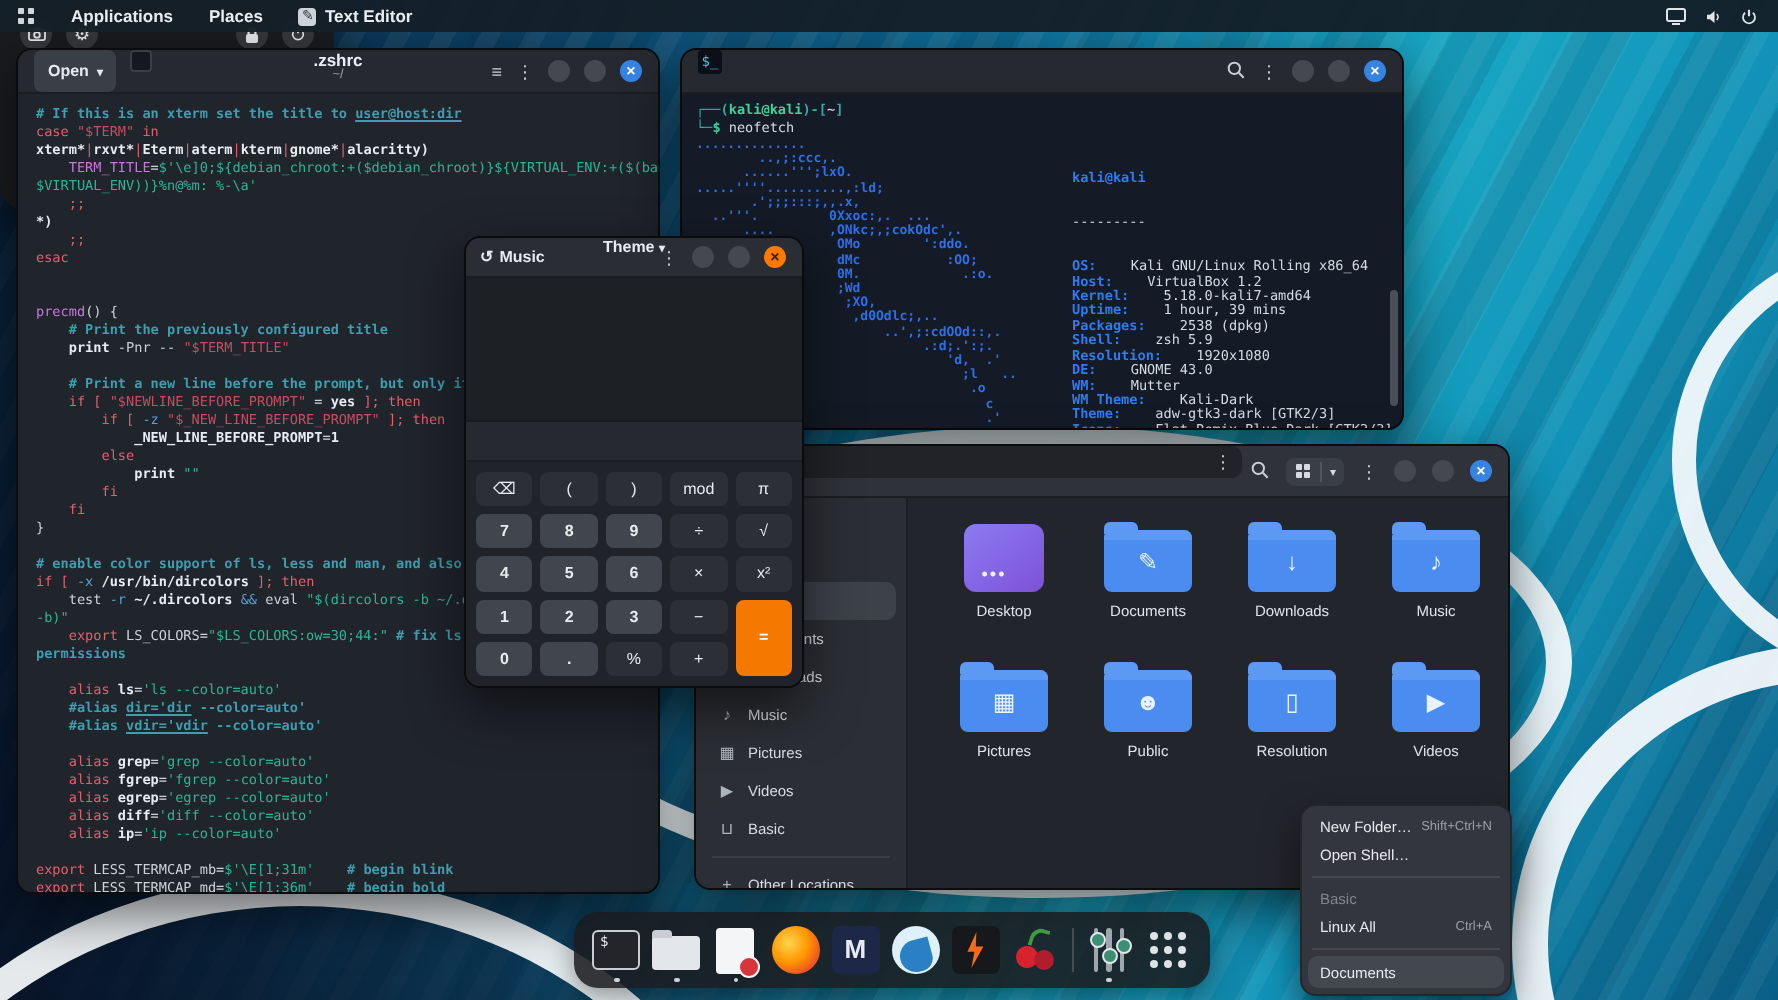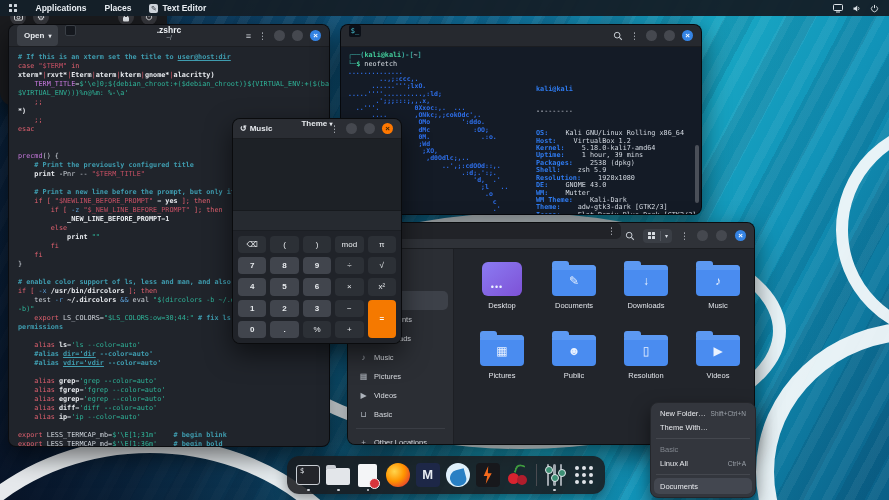--- a/index.html
+++ b/index.html
@@ -555,21 +555,21 @@
       <span>Dark Mode</span>
     </span>
   </div>
 
   <div id="ctx">
       <div class="mrow">
         <span class="mlab">New Folder…</span>
         <span class="msc">Shift+Ctrl+N</span>
       </div>
       <div class="mrow">
-        <span class="mlab">Theme With…</span>
+        <span class="mlab">Open Shell…</span>
       </div>
       <div class="mdiv"></div>
       <div class="mrow dis">
         <span class="mlab">Basic</span>
       </div>
       <div class="mrow">
         <span class="mlab">Linux All</span>
         <span class="msc">Ctrl+A</span>
       </div>
       <div class="mdiv"></div>

